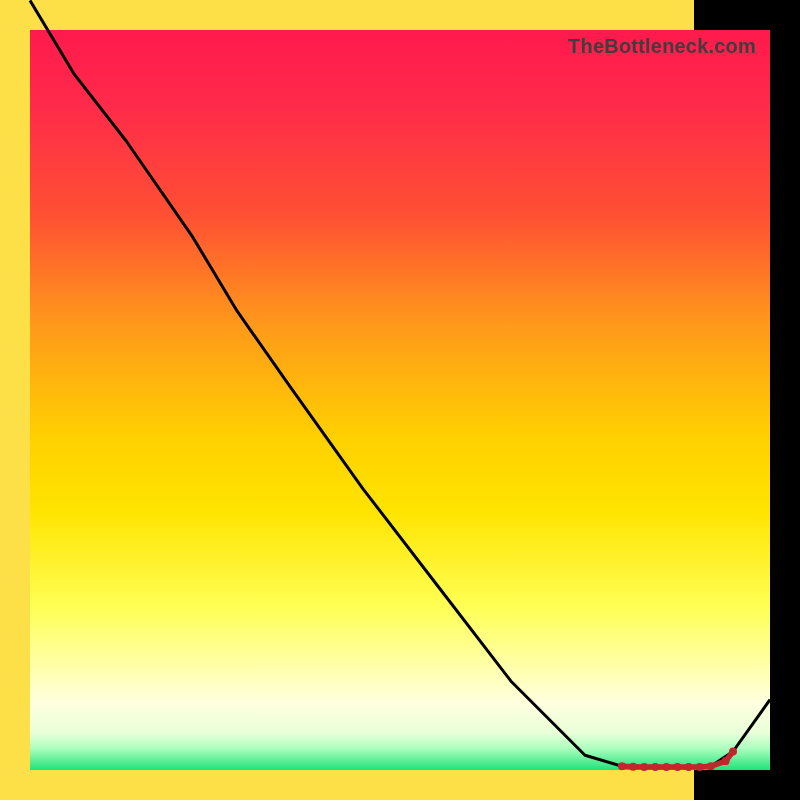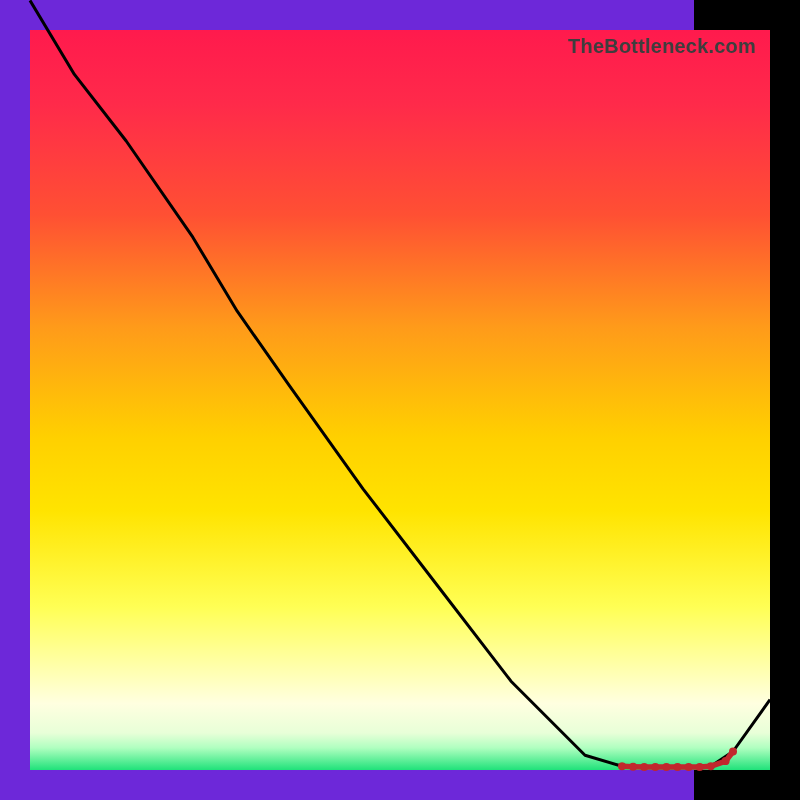--- a/index.html
+++ b/index.html
@@ -1,21 +1,21 @@
 <!DOCTYPE html>
 <html><head>
 <meta charset="utf-8">
 <style>
   * { margin: 0; padding: 0; box-sizing: border-box; }
   html, body { width: 800px; height: 800px; background: #000; overflow: hidden; }
   .stage {
     position: relative;
     width: 694px;
     height: 800px;
-    background: #6d28d9;
+    background: #fde047;
   }
   .plot-area {
     position: absolute;
     left: 30px;
     top: 30px;
     width: 740px;
     height: 740px;
     background: linear-gradient(to bottom,
       #ff1a4d 0%,
       #ff2a4a 10%,

